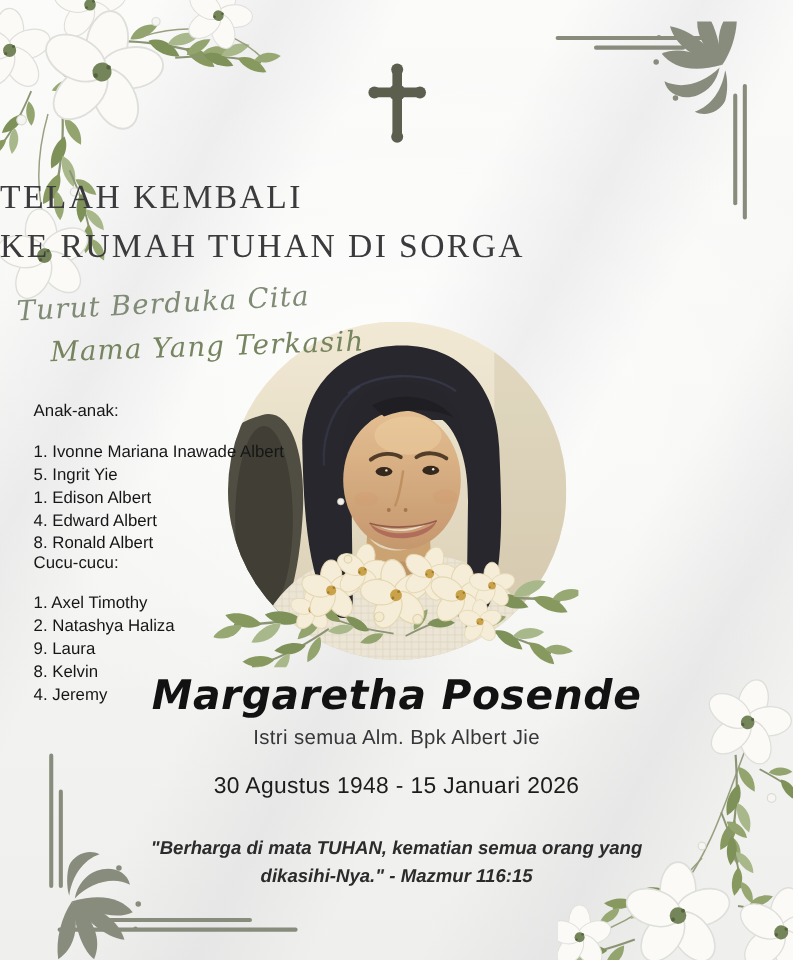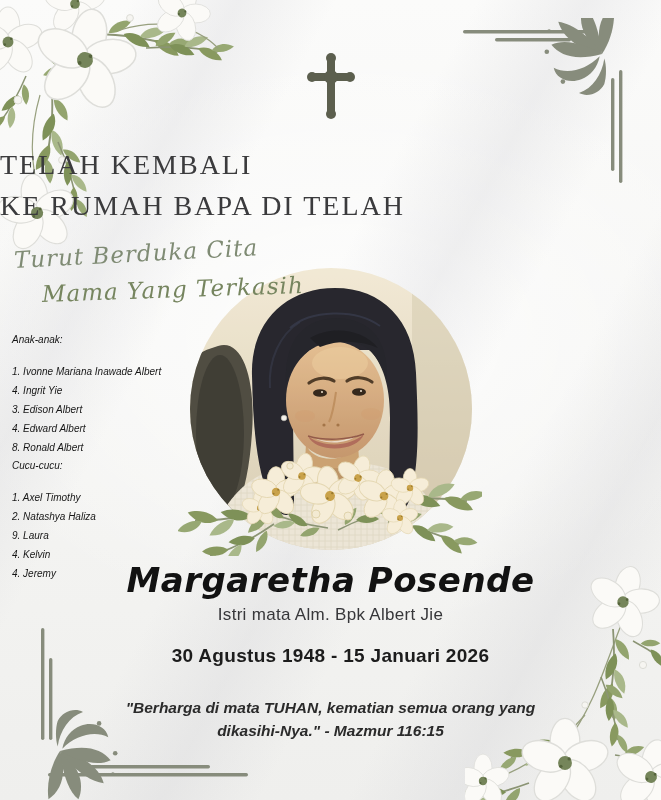--- a/index.html
+++ b/index.html
@@ -25,21 +25,21 @@
     font-size:28px;line-height:41px;letter-spacing:2px;
     color:var(--title-text,#3b3b3d);
   }
   .script-line{
     font-family:"DejaVu Serif",serif;font-style:italic;
     font-size:23px;letter-spacing:1px;color:var(--script-text,#7f8b74);
   }
   .script1{left:14px;top:247px;transform:rotate(-3deg);transform-origin:left center;}
   .script2{left:42px;top:281px;transform:rotate(-2deg);transform-origin:left center;color:#76855f;}
 
-  .family-list{left:12px;width:230px;font-size:10px;color:var(--body-text,#161616);font-style:italic;}
+  .family-list{left:28px;width:230px;font-size:14px;color:var(--body-text,#161616);}
   .family-list .list-title{font-weight:bold;font-weight:normal;margin:0 0 17px 0;}
   .family-list ol{list-style:none;margin:0;padding:0;line-height:19px;}
   .children-list{top:334px;}
   .grandchildren-list{top:460px;}
 
   .photo-circle{
     position:absolute;z-index:2;left:190px;top:268px;width:282px;height:282px;
     border-radius:50%;overflow:hidden;
   }
   .spray{left:178px;top:436px;width:304px;height:120px;z-index:3;}
@@ -48,21 +48,21 @@
     left:0;top:560px;width:100%;text-align:center;
     font-family:"DejaVu Sans",sans-serif;font-weight:bold;
     font-size:34px;color:var(--name-text,#121212);letter-spacing:.5px;font-style:italic;
   }
   .relation{
     left:0;top:605px;width:100%;text-align:center;
     font-size:17px;color:#37373a;letter-spacing:.3px;
   }
   .dates{
     left:0;top:645px;width:100%;text-align:center;
-    font-size:19px;font-weight:bold;color:#1c1c1c;letter-spacing:.3px;
+    font-size:19px;font-weight:normal;color:#1c1c1c;letter-spacing:.3px;
   }
   .verse{
     left:0;top:696px;width:100%;text-align:center;
     font-size:15.5px;font-weight:bold;font-style:italic;
     line-height:23px;color:#2b2b2b;
   }
 </style>
 </head>
 <body>
 
@@ -203,44 +203,44 @@
     <use href="#fw" transform="translate(158,57) rotate(15) scale(1.35)"></use>
     <use href="#fw" transform="translate(100,218) scale(1.65)"></use>
     <use href="#fw" transform="translate(186,232) rotate(12) scale(1.4)"></use>
     <use href="#fw" transform="translate(18,236) scale(1.0)"></use>
     <circle cx="178" cy="120" r="3.6" fill="#f6f5f1" stroke="#dcdcd6"></circle>
     <circle cx="120" cy="160" r="3.2" fill="#f6f5f1" stroke="#dcdcd6"></circle>
   </svg>
 
   <div class="txt title">
     <div>TELAH KEMBALI</div>
-    <div>KE RUMAH BAPA DI TELAH</div>
+    <div>KE RUMAH TUHAN DI SORGA</div>
   </div>
 
   <div class="txt script-line script1">Turut Berduka Cita</div>
   <div class="txt script-line script2">Mama Yang Terkasih</div>
 
   <div class="txt family-list children-list">
     <p class="list-title">Anak-anak:</p>
     <ol>
       <li>1. Ivonne Mariana Inawade Albert</li>
-      <li>4. Ingrit Yie</li>
-      <li>3. Edison Albert</li>
+      <li>5. Ingrit Yie</li>
+      <li>1. Edison Albert</li>
       <li>4. Edward Albert</li>
       <li>8. Ronald Albert</li>
     </ol>
   </div>
 
   <div class="txt family-list grandchildren-list">
     <p class="list-title">Cucu-cucu:</p>
     <ol>
       <li>1. Axel Timothy</li>
       <li>2. Natashya Haliza</li>
       <li>9. Laura</li>
-      <li>4. Kelvin</li>
+      <li>8. Kelvin</li>
       <li>4. Jeremy</li>
     </ol>
   </div>
 
   <div class="photo-circle">
     <svg width="282" height="282" viewBox="0 0 282 282">
       <rect width="282" height="282" fill="url(#photobg)"></rect>
       <rect x="222" width="60" height="282" fill="#cfc5aa" opacity=".45"></rect>
       <path d="M28,78 C52,70 66,110 62,165 C58,225 44,262 20,268 C8,270 0,268 0,260 L0,95 C8,84 18,81 28,78 Z" fill="#45443b"></path>
       <ellipse cx="30" cy="165" rx="24" ry="78" fill="#30302a" opacity=".8"></ellipse>
@@ -288,20 +288,20 @@
     <use href="#fi" transform="translate(180,42) rotate(18) scale(1.0)"></use>
     <use href="#fi" transform="translate(206,60) rotate(6) scale(1.15)"></use>
     <use href="#fi" transform="translate(232,52) scale(0.85)"></use>
     <use href="#fi" transform="translate(222,82) scale(0.8)"></use>
     <circle cx="138" cy="78" r="4" fill="#f3ead2" stroke="#e0d3ac"></circle>
     <circle cx="170" cy="80" r="4" fill="#f3ead2" stroke="#e0d3ac"></circle>
     <circle cx="112" cy="30" r="3.2" fill="#f3ead2" stroke="#e0d3ac"></circle>
   </svg>
 
   <div class="txt name">Margaretha Posende</div>
-  <div class="txt relation">Istri mata Alm. Bpk Albert Jie</div>
+  <div class="txt relation">Istri semua Alm. Bpk Albert Jie</div>
   <div class="txt dates">30 Agustus 1948 - 15 Januari 2026</div>
 
   <div class="txt verse">
     <div>"Berharga di mata TUHAN, kematian semua orang yang</div>
     <div>dikasihi-Nya." - Mazmur 116:15</div>
   </div>
 </div>
 
 </body></html>

